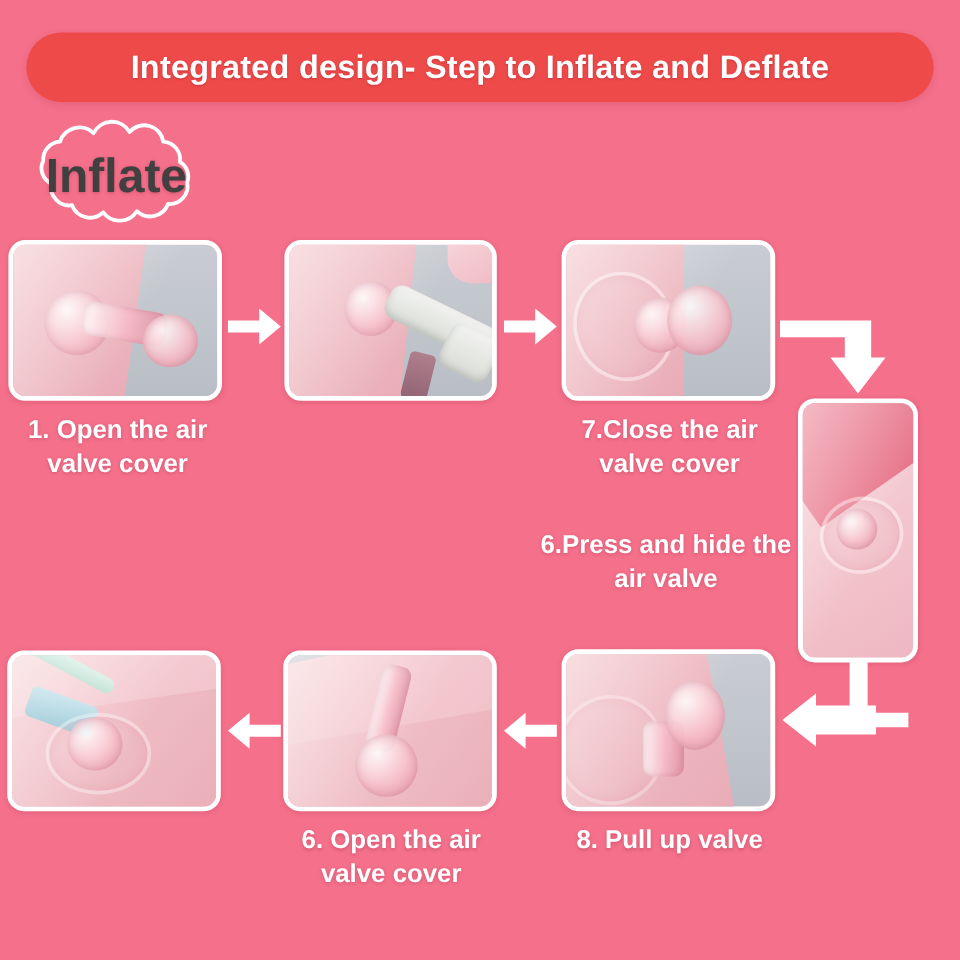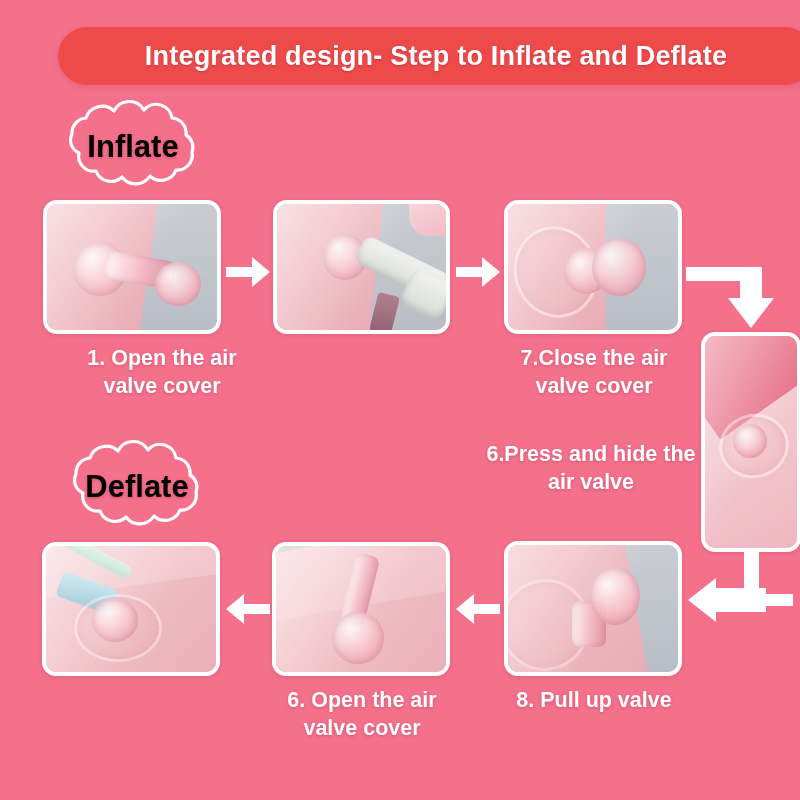--- a/index.html
+++ b/index.html
@@ -2,42 +2,42 @@
 <html><head>
 <meta charset="utf-8">
 <style>
   html,body{margin:0;padding:0;}
   body{
     width:800px;height:800px;overflow:hidden;
     background:#f4708b;
     font-family:"Liberation Sans", sans-serif;
     position:relative;
   }
-  .stage{position:absolute;inset:0;margin-left:36px;}
+  .stage{position:absolute;inset:0;}
 
   
   .title-banner{
     position:absolute;left:22px;top:27px;width:756px;height:58px;
     background:#ef4a4a;border-radius:29px;
     display:flex;align-items:center;justify-content:center;
     box-shadow:0 2px 6px rgba(170,40,60,.18);
   }
   .title-text{
     color:#ffffff;font-weight:bold;font-size:27px;letter-spacing:.2px;
     text-shadow:0 1px 2px rgba(120,20,40,.35);
     white-space:nowrap;
   }
 
   
   .cloud{position:absolute;}
   .cloud svg{display:block;overflow:visible;}
   .cloud .cloud-label{
     position:absolute;left:0;top:0;width:100%;height:100%;
     display:flex;align-items:center;justify-content:center;
-    color:#000000;font-weight:bold;font-size:31px;
+    color:#404040;font-weight:bold;font-size:40px;
     text-shadow:0 1px 3px rgba(150,30,55,.35);
     padding-bottom:2px;box-sizing:border-box;
   }
   #cloud-inflate{left:8px;top:104px;width:178px;height:88px;}
   #cloud-deflate{left:12px;top:444px;width:178px;height:88px;}
 
   
   .photo{
     position:absolute;border:4px solid #ffffff;border-radius:14px;
     overflow:hidden;box-sizing:border-box;
@@ -72,21 +72,21 @@
   #photo-5{left:468px;top:541px; width:178px; height:135px;}
   #photo-6{left:236px;top:542px; width:178px; height:134px;}
   #photo-7{left:6px;  top:542px; width:178px; height:134px;}
 
   
   .caption{
     position:absolute;color:#ffffff;font-weight:bold;font-size:21.5px;
     line-height:28px;text-align:center;
     text-shadow:0 1px 3px rgba(150,35,60,.32);
   }
-  #cap-1{left:0px;  top:344px; width:196px;padding-left:28px;}
+  #cap-1{left:0px;  top:344px; width:196px;}
   #cap-2{left:230px;top:344px; width:196px;}
   #cap-3{left:460px;top:344px; width:196px;}
   #cap-4{left:440px;top:440px; width:230px;}
   #cap-5{left:456px;top:686px; width:204px;}
   #cap-6{left:228px;top:686px; width:196px;}
   #cap-7{left:0px;  top:686px; width:214px;}
 
   
   .arrow{position:absolute;}
   .arrow svg{display:block;overflow:visible;}
@@ -121,41 +121,20 @@
                  a17 17 0 0 1 -28 1
                  a16 16 0 0 1 -26 -6
                  a15 15 0 0 1 -17 -18
                  a14 14 0 0 1 -7 -19
                  Z"></path>
       </g>
     </svg>
     <div class="cloud-label">Inflate</div>
   </div>
 
-  <div class="cloud" id="cloud-deflate">
-    <svg viewBox="0 0 178 88" width="178" height="88">
-      <g fill="none" stroke="#ffffff" stroke-width="3.2" stroke-linejoin="round">
-        <path d="M28 30
-                 a15 15 0 0 1 14 -16
-                 a17 17 0 0 1 28 -7
-                 a17 17 0 0 1 30 -1
-                 a16 16 0 0 1 28 8
-                 a15 15 0 0 1 14 17
-                 a14 14 0 0 1 6 17
-                 a15 15 0 0 1 -16 18
-                 a16 16 0 0 1 -26 6
-                 a17 17 0 0 1 -28 1
-                 a16 16 0 0 1 -26 -6
-                 a15 15 0 0 1 -17 -18
-                 a14 14 0 0 1 -7 -19
-                 Z"></path>
-      </g>
-    </svg>
-    <div class="cloud-label">Deflate</div>
-  </div>
 
   <div class="photo" id="photo-1">
     <div class="scene">
       <div class="grey"></div>
       <div class="skin" style="left:-10px;top:-10px;width:110px;height:170px;transform:skewX(-8deg);"></div>
       <div class="valve" style="left:26px;top:38px;width:54px;height:54px;"></div>
       <div class="stem" style="left:58px;top:52px;width:70px;height:28px;transform:rotate(10deg);"></div>
       <div class="valve" style="left:108px;top:58px;width:46px;height:44px;"></div>
       <div class="sheen" style="inset:0;"></div>
     </div>

